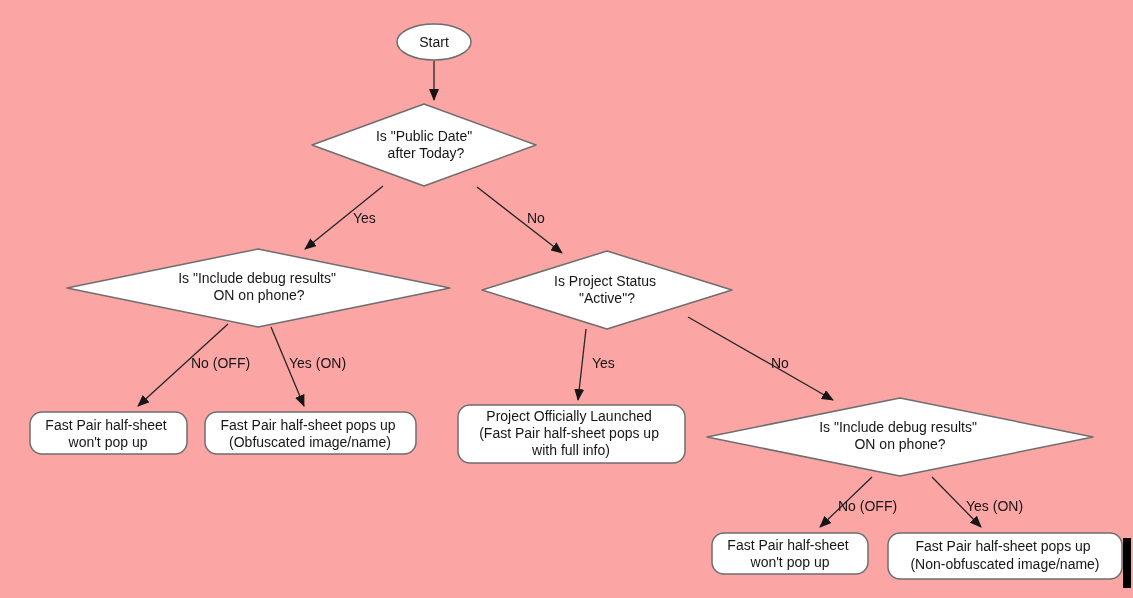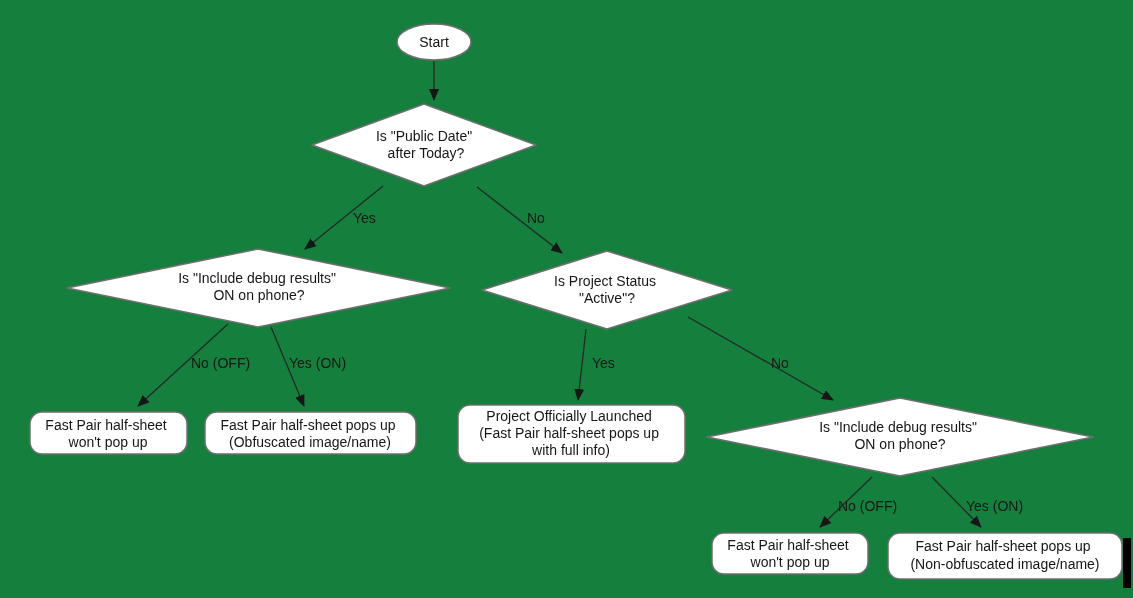--- a/index.html
+++ b/index.html
@@ -4,21 +4,21 @@
 <style>
   html, body {
     margin: 0;
     padding: 0;
     background: #ffffff;
   }
   .canvas {
     position: relative;
     width: 1133px;
     height: 598px;
-    background: #15803d;
+    background: #fca5a5;
     overflow: hidden;
     font-family: "Liberation Sans", sans-serif;
   }
   svg text {
     font-family: "Liberation Sans", sans-serif;
     font-size: 14px;
     fill: #161616;
   }
   .shape {
     fill: #ffffff;

